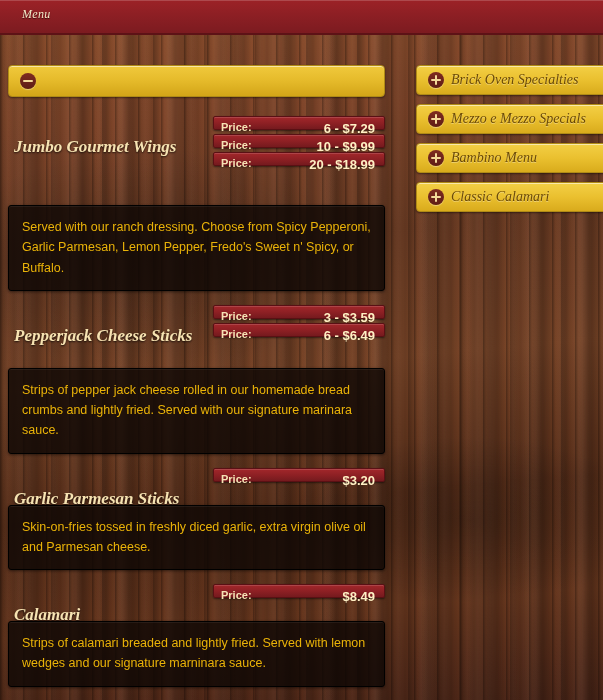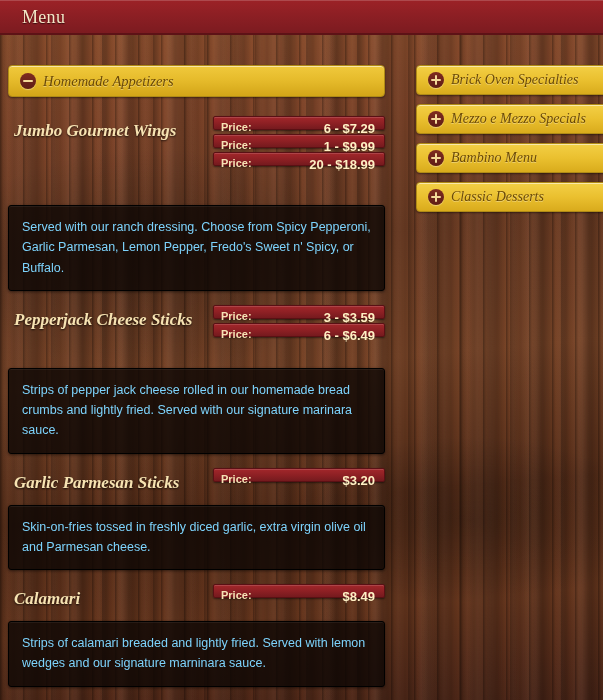--- a/index.html
+++ b/index.html
@@ -35,21 +35,22 @@
     height: 33px;
     background: linear-gradient(180deg, #9c2227 0%, #8d1f24 45%, #7c1b20 100%);
     border-bottom: 2px solid #5d1216;
     box-shadow: inset 0 1px 0 rgba(255,255,255,0.18);
   }
   .titlebar .title {
     position: absolute;
     left: 22px;
     top: 7px;
     color: #f6e8c8;
-    font-size: 18px;
+    font-size: 12px;
+    font-style: italic;
     font-family: "Liberation Serif", serif;
     text-shadow: 0 1px 1px rgba(0,0,0,0.6);
     letter-spacing: 0.3px;
   }
 
   
   .left-col {
     position: absolute;
     left: 8px;
     top: 65px;
@@ -125,21 +126,21 @@
     margin-bottom: 4px;
   }
   .item-head {
     position: relative;
     min-height: 28px;
     padding-top: 3px;
   }
   .item-name {
     position: absolute;
     left: 6px;
-    top: 5px;
+    top: 21px;
     font-family: "Liberation Serif", serif;
     font-style: italic;
     font-weight: bold;
     font-size: 17px;
     color: #f7e3b2;
     text-shadow: 0 1px 2px rgba(0,0,0,0.75);
     white-space: nowrap;
   }
   .price-stack {
     position: absolute;
@@ -179,55 +180,54 @@
   }
   .item-desc {
     box-sizing: border-box;
     width: 377px;
     margin-top: 4px;
     padding: 11px 13px 12px 13px;
     border: 1px solid #000000;
     border-radius: 3px;
     background: rgba(12,6,4,0.80);
     box-shadow: inset 0 1px 0 rgba(255,255,255,0.06), 0 1px 3px rgba(0,0,0,0.5);
-    color: #7dd3fc;
+    color: #eab308;
     font-size: 12.5px;
     line-height: 1.62;
   }
   .spacer-sm { height: 10px; }
 </style>
 </head>
 <body>
 
 <div class="page">
 
   <div class="titlebar">
     <div class="title">Menu</div>
   </div>
 
   <div class="left-col">
 
     <div class="acc-head open">
       <span class="toggle-icon"></span>
-      <span>Homemade Appetizers</span>
     </div>
 
     <div class="spacer-sm"></div>
 
     <div class="item">
       <div class="item-head" style="min-height:82px;">
         <div class="item-name">Jumbo Gourmet Wings</div>
         <div class="price-stack">
           <div class="price-row">
             <span class="plabel">Price:</span>
             <span class="pvalue">6 - $7.29</span>
           </div>
           <div class="price-row">
             <span class="plabel">Price:</span>
-            <span class="pvalue">1 - $9.99</span>
+            <span class="pvalue">10 - $9.99</span>
           </div>
           <div class="price-row">
             <span class="plabel">Price:</span>
             <span class="pvalue">20 - $18.99</span>
           </div>
         </div>
       </div>
       <div class="item-desc">Served with our ranch dressing. Choose from Spicy Pepperoni, Garlic Parmesan, Lemon Pepper, Fredo's Sweet n' Spicy, or Buffalo.</div>
     </div>
 
@@ -292,17 +292,17 @@
     <div class="acc-head">
       <span class="toggle-icon plus"></span>
       <span>Mezzo e Mezzo Specials</span>
     </div>
     <div class="acc-head">
       <span class="toggle-icon plus"></span>
       <span>Bambino Menu</span>
     </div>
     <div class="acc-head">
       <span class="toggle-icon plus"></span>
-      <span>Classic Desserts</span>
+      <span>Classic Calamari</span>
     </div>
   </div>
 
 </div>
 
 </body></html>

